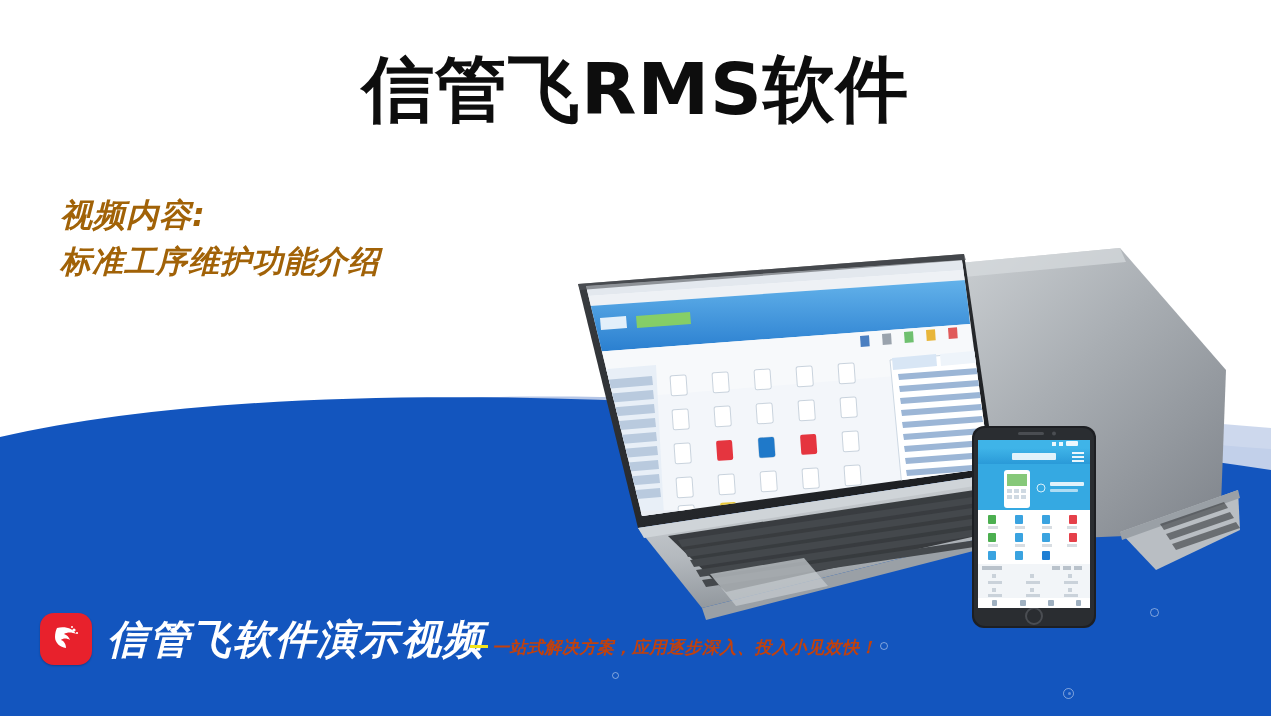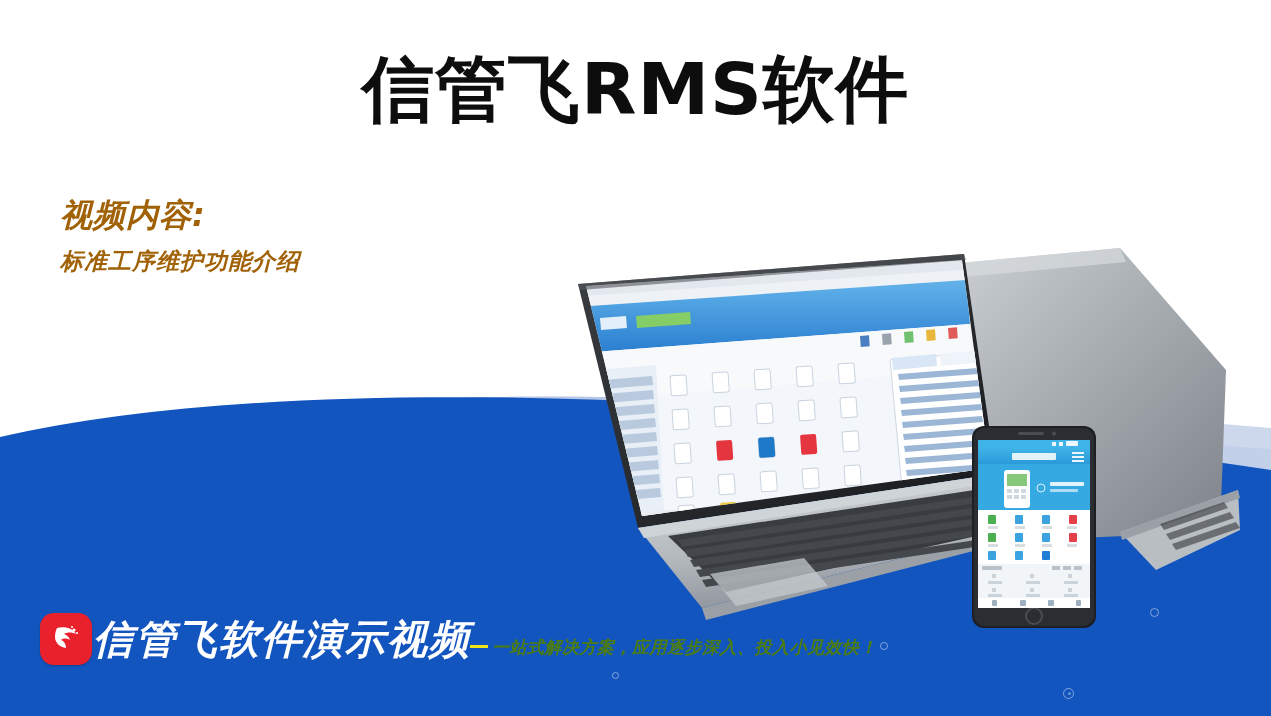--- a/index.html
+++ b/index.html
@@ -15,37 +15,37 @@
     position:absolute;left:0;top:46px;width:1271px;text-align:center;
     font-size:72px;line-height:86px;font-weight:bold;color:#0d0d0d;
     letter-spacing:1px;font-family:"DejaVu Sans","Liberation Sans",sans-serif;
   }
   
   .subtitle{position:absolute;left:60px;top:192px;width:520px;}
   .subtitle div{
     font-style:italic;font-weight:bold;color:#a16207;font-size:32px;line-height:46px;
     letter-spacing:1px;font-family:"DejaVu Sans","Liberation Sans",sans-serif;
   }
-  .subtitle .line2{font-size:23px;}
+  .subtitle .line2{font-size:31px;}
 
   
   .banner{position:absolute;left:40px;top:608px;height:62px;display:flex;align-items:center;}
   .logo-badge{
     width:52px;height:52px;border-radius:14px;background:#e8212c;
     position:relative;flex:0 0 auto;box-shadow:0 1px 2px rgba(0,0,0,.25);
     display:flex;align-items:center;justify-content:center;
   }
   .logo-badge svg{display:block;}
   .banner-text{
-    margin-left:1px;color:#ffffff;font-weight:bold;font-style:italic;
+    margin-left:15px;color:#ffffff;font-weight:bold;font-style:italic;
     font-size:40px;line-height:48px;letter-spacing:2px;white-space:nowrap;
     font-family:"DejaVu Sans","Liberation Sans",sans-serif;
   }
   .tagline{
-    position:absolute;left:492px;top:636px;color:#4d7c0f;font-weight:bold;font-style:italic;
+    position:absolute;left:492px;top:636px;color:#c2410c;font-weight:bold;font-style:italic;
     font-size:17px;line-height:22px;letter-spacing:.5px;white-space:nowrap;
     font-family:"DejaVu Sans","Liberation Sans",sans-serif;
   }
   .tagline-dash{position:absolute;left:470px;top:645px;width:18px;height:3px;background:#f2e41b;}
 
   
   .dot{position:absolute;border-radius:50%;border:1px solid rgba(255,255,255,.45);}
   .dot.filled{background:rgba(255,255,255,.35);border:none;}
 
   

